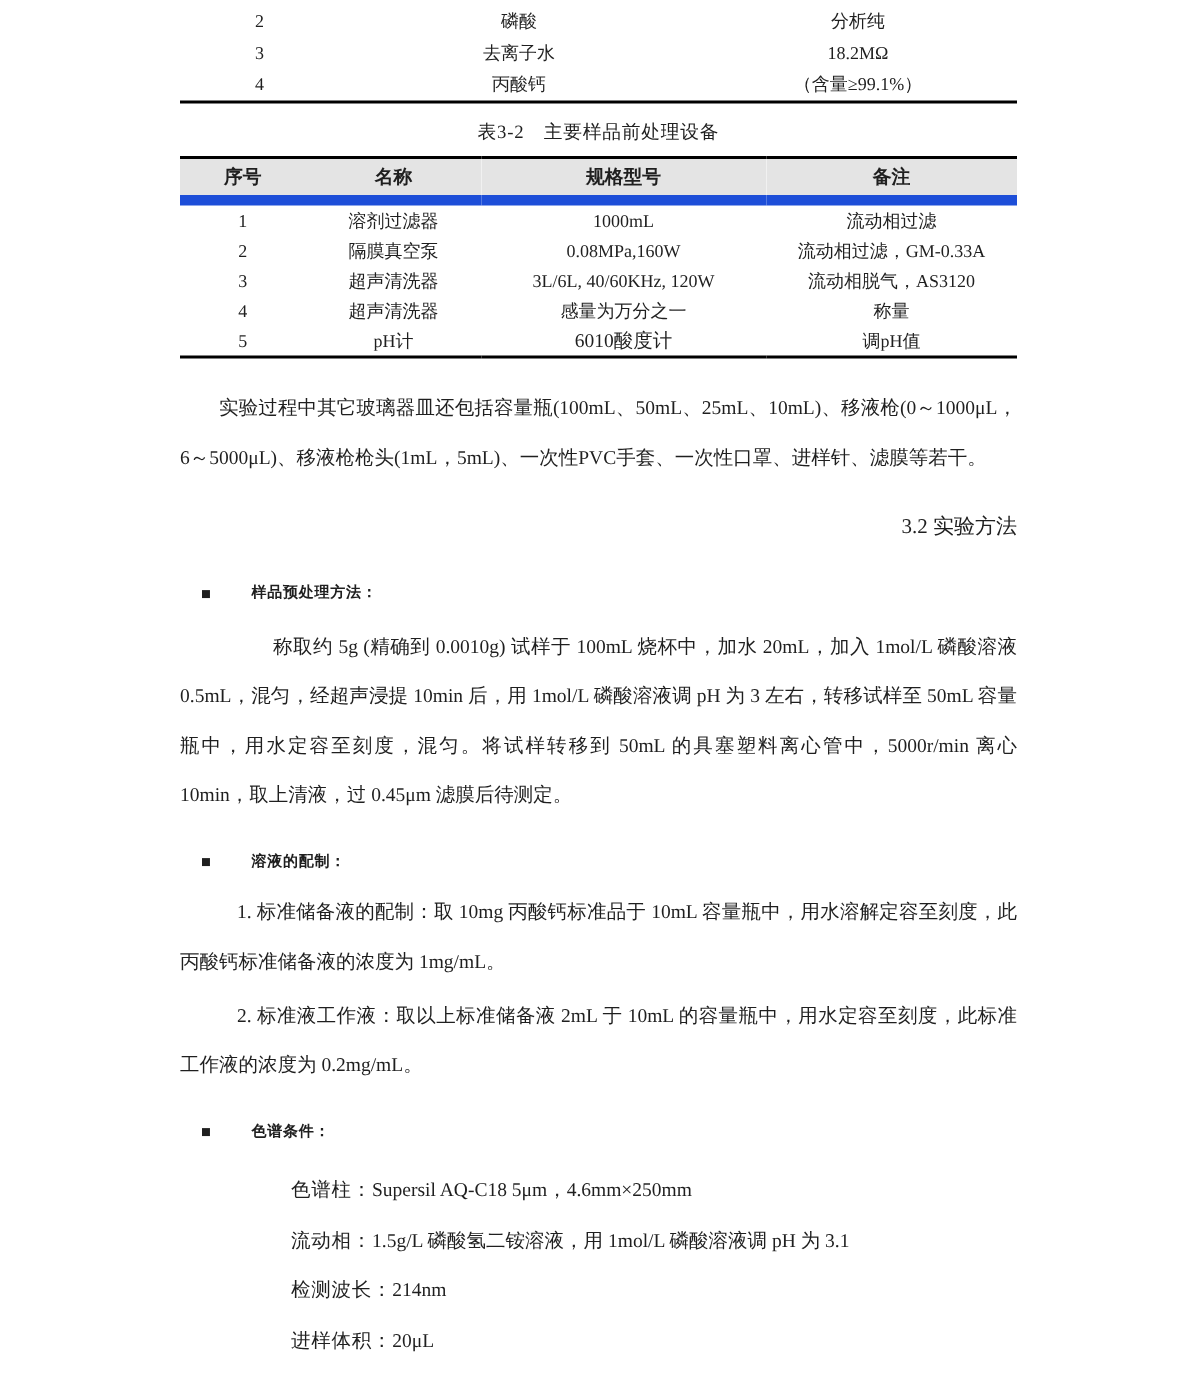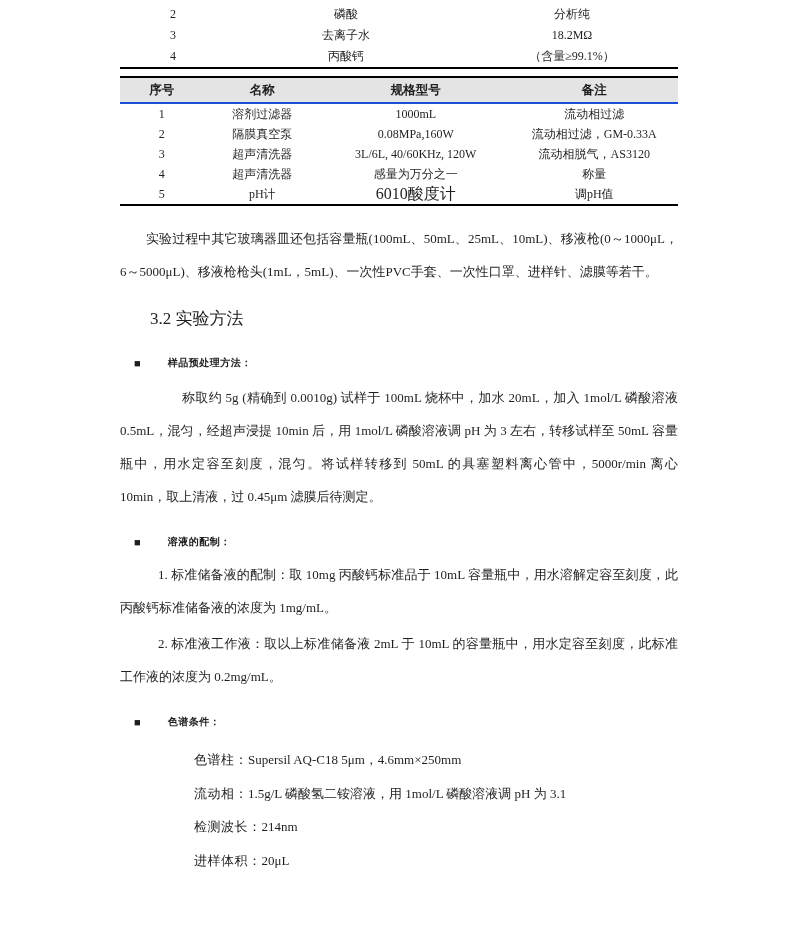--- a/index.html
+++ b/index.html
@@ -17,44 +17,45 @@
     padding:4px 122px 0 120px;
   }
   
   table{border-collapse:collapse;width:558px;table-layout:fixed;}
   td,th{padding:0;font-weight:normal;text-align:center;vertical-align:middle;
         font-size:12px;line-height:21px;height:21px;overflow:hidden;white-space:nowrap;}
   .pretable{border-bottom:2px solid #000;}
   .equip-table{border-top:2px solid #000;border-bottom:2px solid #000;margin-top:7px;}
   .equip-table thead th{
     background:#e4e4e4;
-    border-bottom:2px solid #1d4ed8;
+    border-bottom:7px solid #1d4ed8;
     font-weight:bold;
     height:24px;line-height:24px;font-size:12.5px;
   }
   .equip-table td{height:20px;line-height:20px;}
-  .cell-small{font-size:16px;}
+  .cell-small{font-size:13px;}
   
   .table-caption{
     text-align:center;
     font-size:12.5px;
     margin-top:11px;
     letter-spacing:0.5px;
   }
   
   .para{
     line-height:33px;
     text-align:justify;
     margin:0;
   }
   .para-glassware{margin-top:16px;text-indent:26px;}
   .sec-heading{
     margin:16px 0 0 30px;
     line-height:30px;
-    font-size:17px;
+    font-size:14px;
+    text-align:right;
   }
   .bullet-head{
     display:flex;align-items:center;
     margin:16px 0 0 14px;
     line-height:26px;
   }
   .bullet-head .sq{
     font-size:11px;
     margin-right:27px;
     line-height:26px;
@@ -89,20 +90,21 @@
         <td>18.2MΩ</td>
       </tr>
       <tr>
         <td>4</td>
         <td>丙酸钙</td>
         <td>（含量≥99.1%）</td>
       </tr>
     </tbody>
   </table>
 
+  <div class="table-caption">表3-2　主要样品前处理设备</div>
 
   <table class="equip-table">
     <colgroup>
         <col style="width:15%">
         <col style="width:21%">
         <col style="width:34%">
         <col style="width:30%">
       </colgroup>
     <thead>
       <tr>

